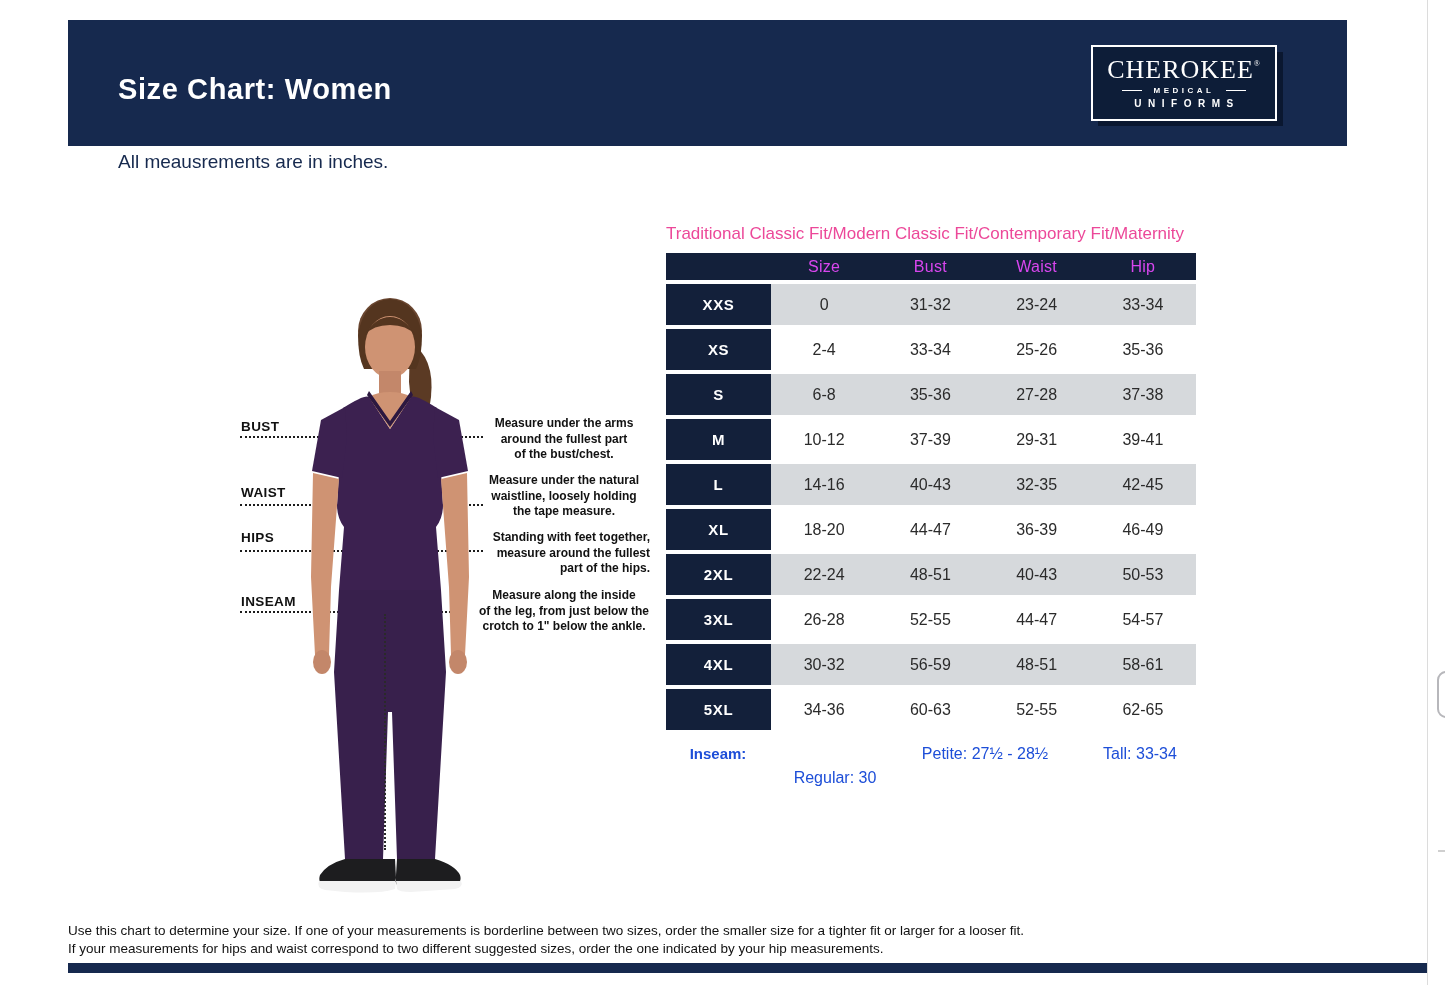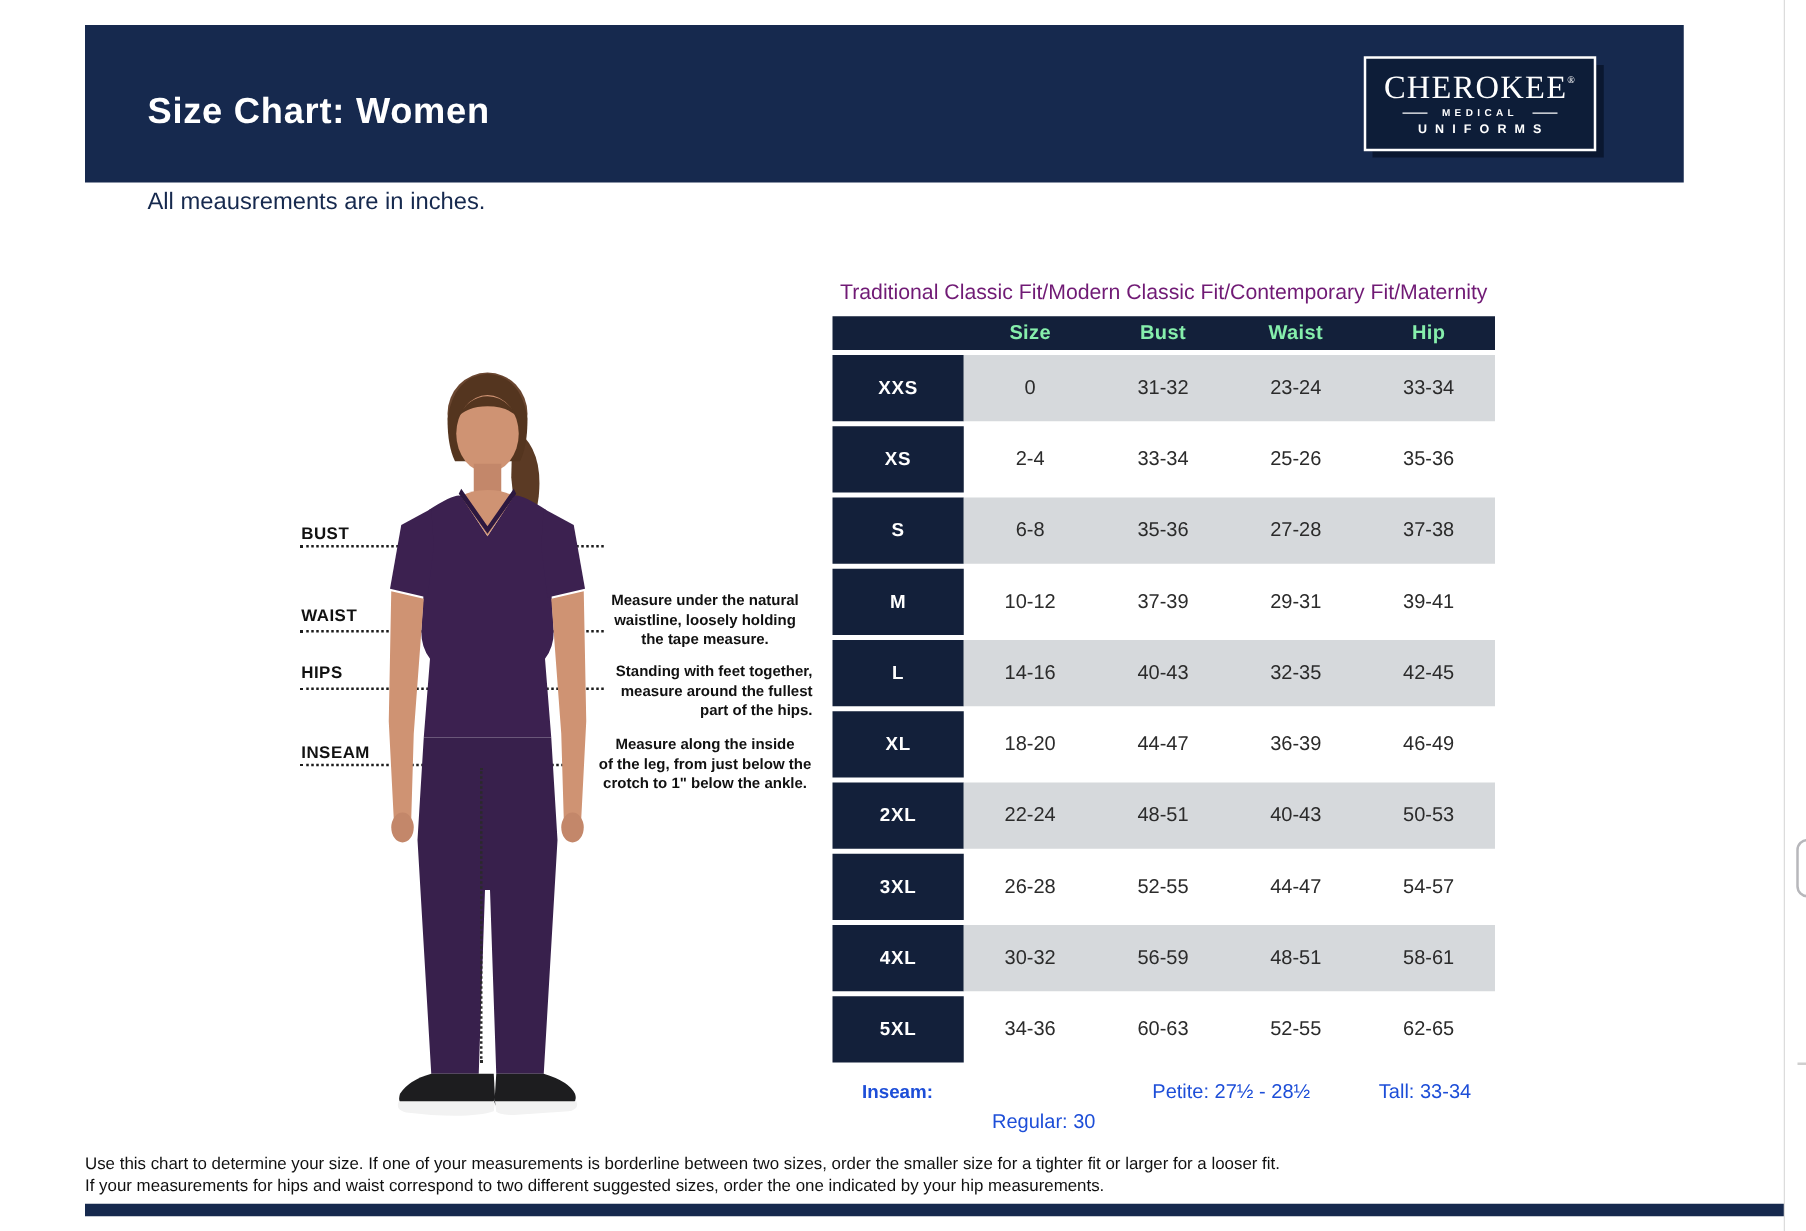--- a/index.html
+++ b/index.html
@@ -24,27 +24,27 @@
   
   .mlabel{position:absolute;font-size:13.5px;font-weight:600;letter-spacing:0.4px;color:#111;}
   .mline{position:absolute;height:0;border-top:2px dotted #1c1c1c;}
   .vline{position:absolute;width:0;border-left:2px dotted #2a2a2a;}
   .instr{position:absolute;left:478px;width:172px;text-align:center;font-size:12px;font-weight:bold;
          line-height:15.5px;color:#111;white-space:pre-line;}
   .figure-svg{position:absolute;left:285px;top:287px;}
 
   
   .size-table{position:absolute;left:666px;top:224px;width:530px;}
-  .table-title{text-align:center;font-size:17px;color:#701a75;margin-bottom:9px;white-space:nowrap;}
+  .table-title{text-align:left;font-size:17px;color:#ec4899;margin-bottom:9px;white-space:nowrap;}
   .thead{display:flex;height:27px;background:#13203a;}
   .thead .hspacer{width:105px;}
-  .thcell{flex:1;display:flex;align-items:center;justify-content:center;color:#86efac;
-          font-weight:bold;font-size:16px;letter-spacing:0.3px;}
+  .thcell{flex:1;display:flex;align-items:center;justify-content:center;color:#d946ef;
+          font-weight:normal;font-size:16px;letter-spacing:0.3px;}
   .tbody{display:flex;flex-direction:column;gap:4px;margin-top:4px;}
-  .trow{display:flex;height:53px;}
+  .trow{display:flex;height:41px;}
   .tlabel{width:105px;background:#13203a;color:#ffffff;font-weight:bold;font-size:15px;
           display:flex;align-items:center;justify-content:center;letter-spacing:0.6px;}
   .tvals{flex:1;display:flex;}
   .trow:nth-child(odd) .tvals{background:#d6d9dc;}
   .tcell{flex:1;display:flex;align-items:center;justify-content:center;font-size:16px;color:#2b2b2b;}
   .inseam-row{position:relative;height:26px;margin-top:13px;font-size:16px;color:#1d4ed8;}
   .inseam-row span{position:absolute;transform:translateX(-50%);white-space:nowrap;top:2px;}
   .ins-label{left:52px;font-weight:bold;font-size:15px;}
   .ins-regular{left:169px;margin-top:24px;}
   .ins-petite{left:319px;}
@@ -120,20 +120,23 @@
     <path d="M111,594 L176,594 Q179,600 170,602 L126,605 Q114,605 112,602 Z" fill="#f2f2f2"></path>
   </svg>
 
   <div class="vline" style="left:384px;top:614px;height:236px;"></div>
 
   <div class="mlabel" style="left:241px;top:419px;">BUST</div>
   <div class="mlabel" style="left:241px;top:485px;">WAIST</div>
   <div class="mlabel" style="left:241px;top:530px;">HIPS</div>
   <div class="mlabel" style="left:241px;top:594px;">INSEAM</div>
 
+  <div class="instr" style="top:416px;">Measure under the arms
+around the fullest part
+of the bust/chest.</div>
   <div class="instr" style="top:473px;">Measure under the natural
 waistline, loosely holding
 the tape measure.</div>
   <div class="instr" style="top:530px;text-align:right;">Standing with feet together,
 measure around the fullest
 part of the hips.</div>
   <div class="instr" style="top:588px;">Measure along the inside
 of the leg, from just below the
 crotch to 1" below the ankle.</div>
 

